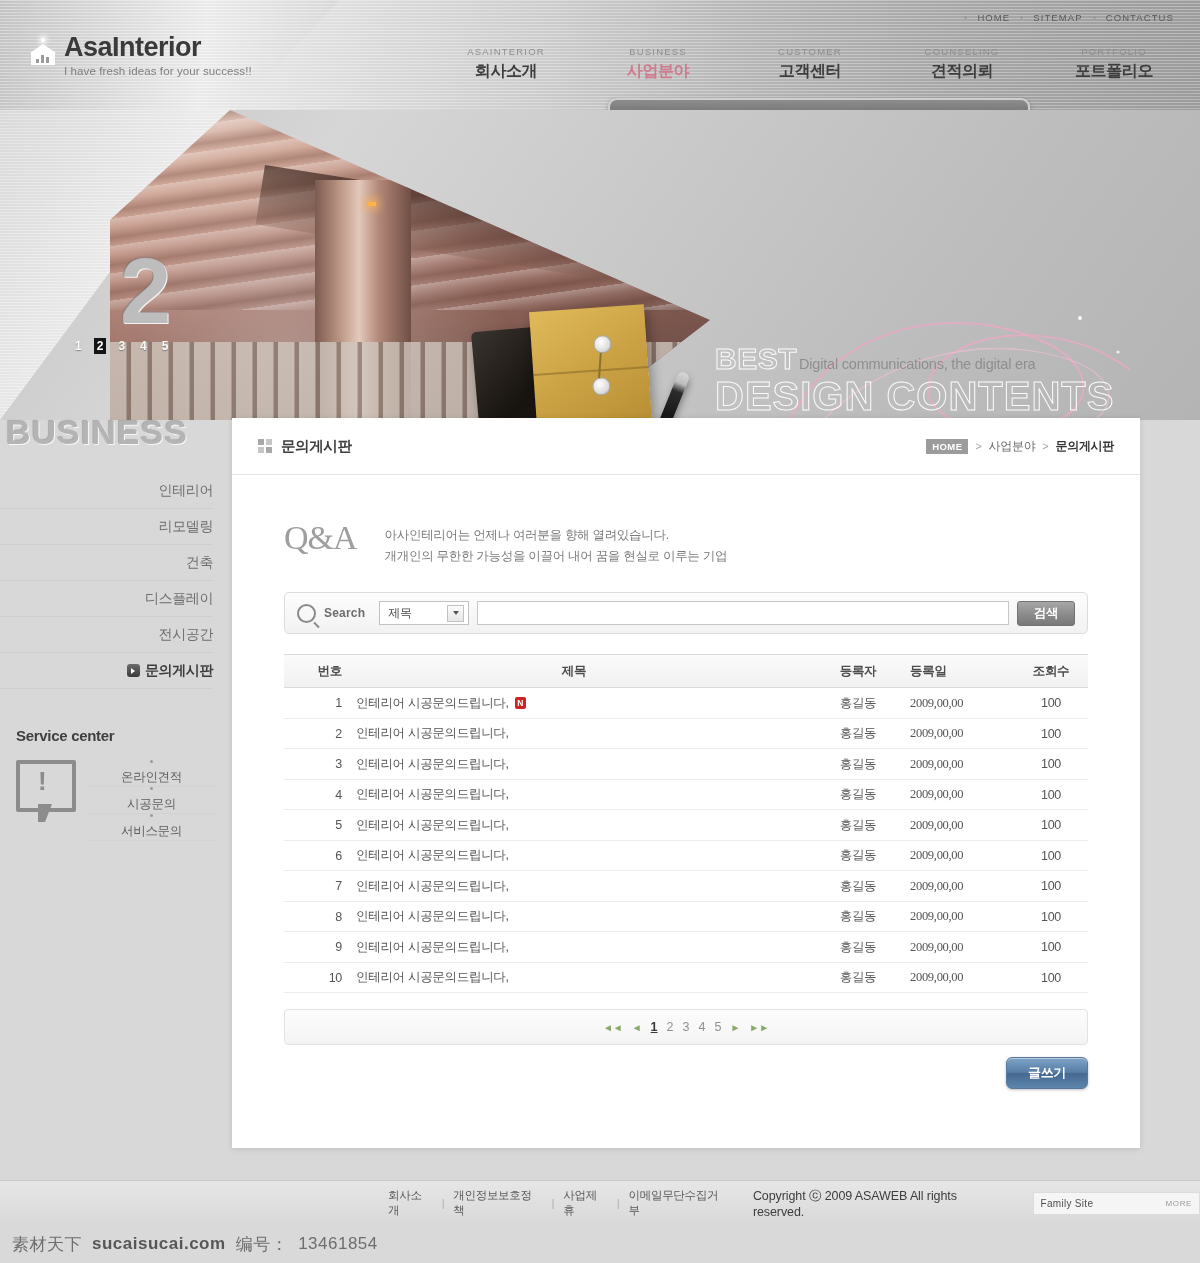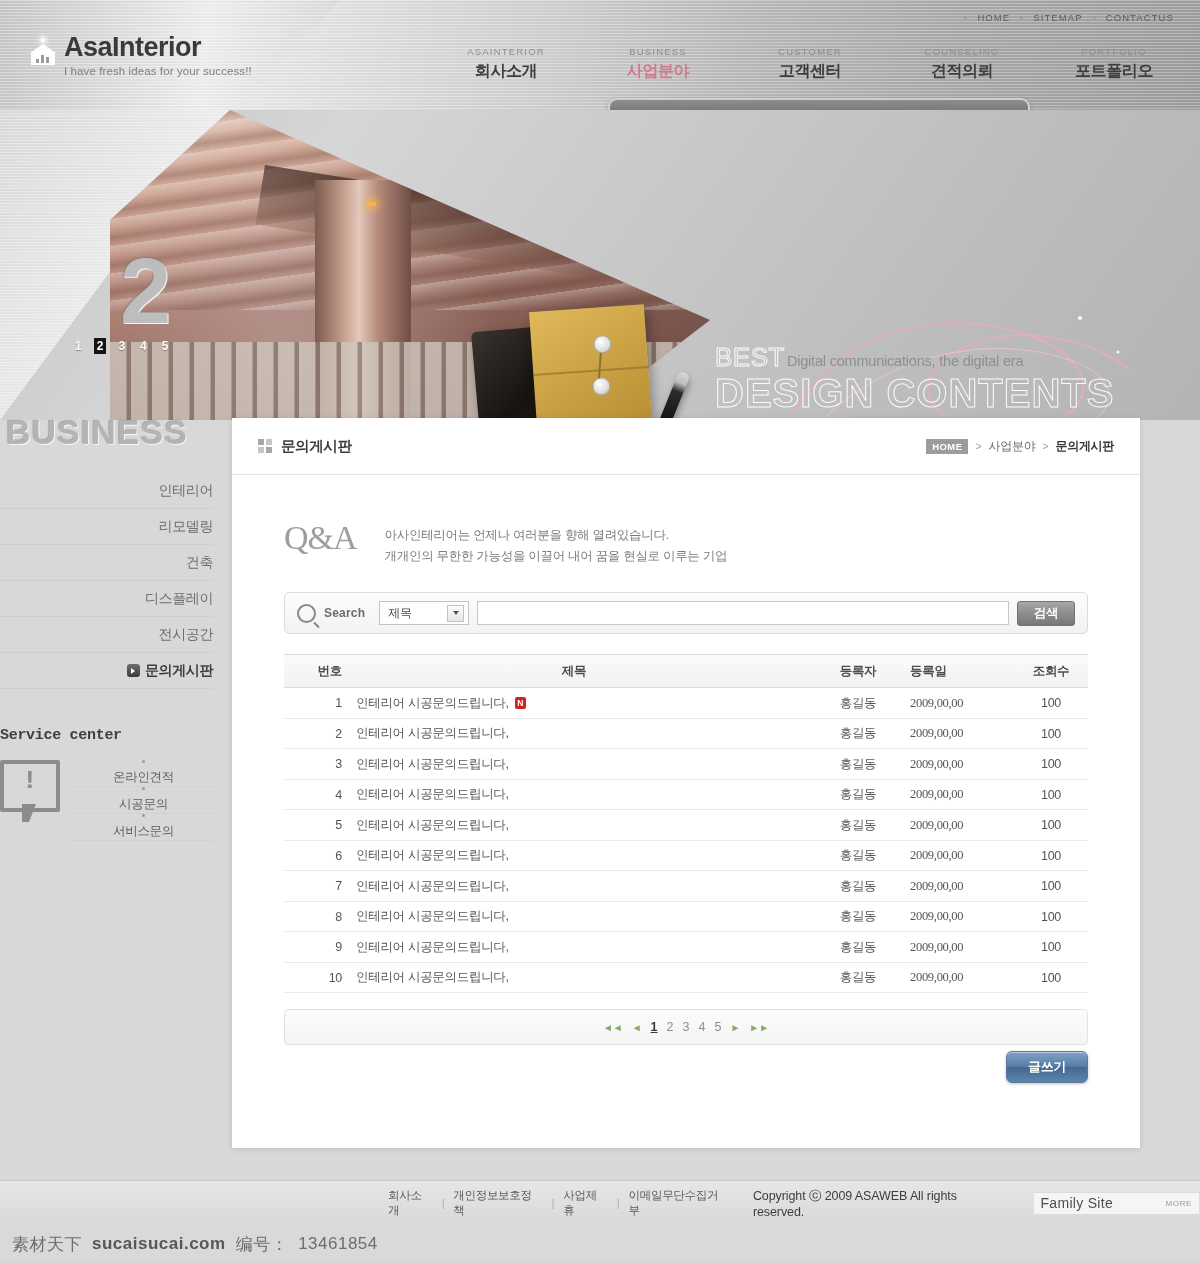--- a/index.html
+++ b/index.html
@@ -126,21 +126,21 @@
   .envelope .string{position:absolute;left:66px;top:42px;width:2px;height:32px;background:#8a7330;transform:rotate(8deg);}
   .pen{
     position:absolute;left:655px;top:258px;width:12px;height:128px;border-radius:6px;
     background:linear-gradient(180deg,#d8d8d8 0%,#bdbdbd 9%,#2b2b2b 16%,#0d0d0d 48%,#1a1a1a 72%,#c9a13c 84%,#161616 100%);
     transform:rotate(22deg);box-shadow:2px 4px 7px rgba(0,0,0,.35);
   }
 
   .hero-text{position:absolute;left:715px;top:232px;width:420px;}
   .hero-line1{display:flex;align-items:baseline;}
   .hero-best{
-    font-size:26px;font-weight:normal;color:transparent;letter-spacing:.5px;text-align:right;
+    font-size:30px;font-weight:bold;color:transparent;letter-spacing:.5px;text-align:right;
     -webkit-text-stroke:1px rgba(255,255,255,.92);
   }
   .hero-sub{font-size:14.5px;color:#8e8e8e;margin-left:2px;letter-spacing:-.2px;}
   .hero-line2{
     font-size:40px;font-weight:bold;color:transparent;letter-spacing:1px;margin-top:-2px;
     -webkit-text-stroke:1px rgba(255,255,255,.92);white-space:nowrap;
   }
   .swirl{position:absolute;right:40px;top:190px;width:380px;height:150px;pointer-events:none;}
 
   
@@ -154,21 +154,21 @@
     height:35px;display:flex;align-items:center;justify-content:flex-end;gap:5px;
     border-bottom:1px solid #cfcfcf;font-size:14px;color:#6e6e6e;letter-spacing:-.4px;
   }
   .sb-item.active{color:#3c3c3c;font-weight:bold;}
   .sb-arrow{
     width:13px;height:13px;border-radius:3px;background:linear-gradient(180deg,#6d6d6d,#3b3b3b);
     display:flex;align-items:center;justify-content:center;
   }
   .sb-arrow:after{content:"";border-left:4px solid #fff;border-top:3px solid transparent;border-bottom:3px solid transparent;}
 
-  .svc{margin-top:38px;padding-left:0;font-family:Liberation Mono, monospace;}
+  .svc{margin-top:38px;padding-left:16px;}
   .svc-title{font-size:15px;font-weight:bold;color:#3f3f3f;letter-spacing:-.3px;}
   .svc-body{display:flex;align-items:flex-start;margin-top:16px;}
   .svc-icon{width:60px;height:62px;position:relative;margin-right:12px;flex:0 0 auto;}
   .svc-icon .bubble{position:absolute;left:0;top:0;width:52px;height:44px;border:4px solid #8c8c8c;border-radius:2px;}
   .svc-icon .bubble:after{
     content:"";position:absolute;left:18px;top:40px;width:0;height:0;
     border-left:7px solid #8c8c8c;border-right:7px solid transparent;border-top:18px solid #8c8c8c;
   }
   .svc-icon .bang{position:absolute;left:22px;top:8px;font-size:26px;font-weight:bold;color:#8c8c8c;line-height:1;}
   .svc-links{flex:1;padding-right:20px;}
@@ -240,21 +240,21 @@
 
   .pager{
     margin:16px 52px 0 52px;height:34px;border:1px solid #e2e2e2;border-radius:4px;
     background:linear-gradient(180deg,#fcfcfc,#f4f4f4);display:flex;align-items:center;justify-content:center;gap:9px;
     font-size:12.5px;color:#8a8a8a;
   }
   .pager .pg{color:#8f8f8f;}
   .pager .pg.active{color:#3a3a3a;font-weight:bold;text-decoration:underline;}
   .pager .nv{color:#8aa86a;font-size:10px;}
 
-  .writewrap{margin:6px 52px 0 0;display:flex;justify-content:flex-end;}
+  .writewrap{margin:12px 52px 0 0;display:flex;justify-content:flex-end;}
   .writebtn{
     width:82px;height:32px;border-radius:6px;border:1px solid #5a789c;
     background:linear-gradient(180deg,#7fa3c6,#577da6 48%,#45688f 52%,#5d86ad);
     color:#fff;font-size:13px;font-weight:bold;letter-spacing:-.3px;cursor:pointer;
     box-shadow:inset 0 1px 0 rgba(255,255,255,.45),0 1px 3px rgba(0,0,0,.25);
   }
 
   
   .footer-sep{position:absolute;left:0;top:1180px;width:1200px;height:1px;background:#c8c8c8;}
   .footer{
@@ -262,21 +262,21 @@
     background:linear-gradient(180deg,#e6e6e6,#d9d9d9);
     display:flex;align-items:center;
   }
   .f-links{margin-left:388px;font-size:11.5px;color:#585858;letter-spacing:-.3px;display:flex;align-items:center;gap:9px;}
   .f-links .bar{color:#b0b0b0;}
   .f-copy{margin-left:24px;font-size:12.5px;color:#3d3d3d;letter-spacing:-.1px;}
   .f-family{
     margin-left:22px;width:152px;height:21px;background:#f5f5f5;border:1px solid #dcdcdc;
     display:flex;align-items:center;justify-content:space-between;padding:0 7px;
   }
-  .f-family .lab{font-size:14px;color:#4e4e4e;letter-spacing:.3px;}
+  .f-family .lab{font-size:10px;color:#4e4e4e;letter-spacing:.3px;}
   .f-family .more{font-size:8px;color:#9a9a9a;letter-spacing:.6px;}
 
   .watermark{
     position:absolute;left:0;top:1225px;width:1200px;height:38px;background:#d9d9d9;
     display:flex;align-items:center;padding-left:12px;gap:10px;
     font-size:17px;color:#6e6e6e;letter-spacing:.5px;
   }
   .watermark .site{color:#575757;font-weight:bold;}
 </style>
 </head>

